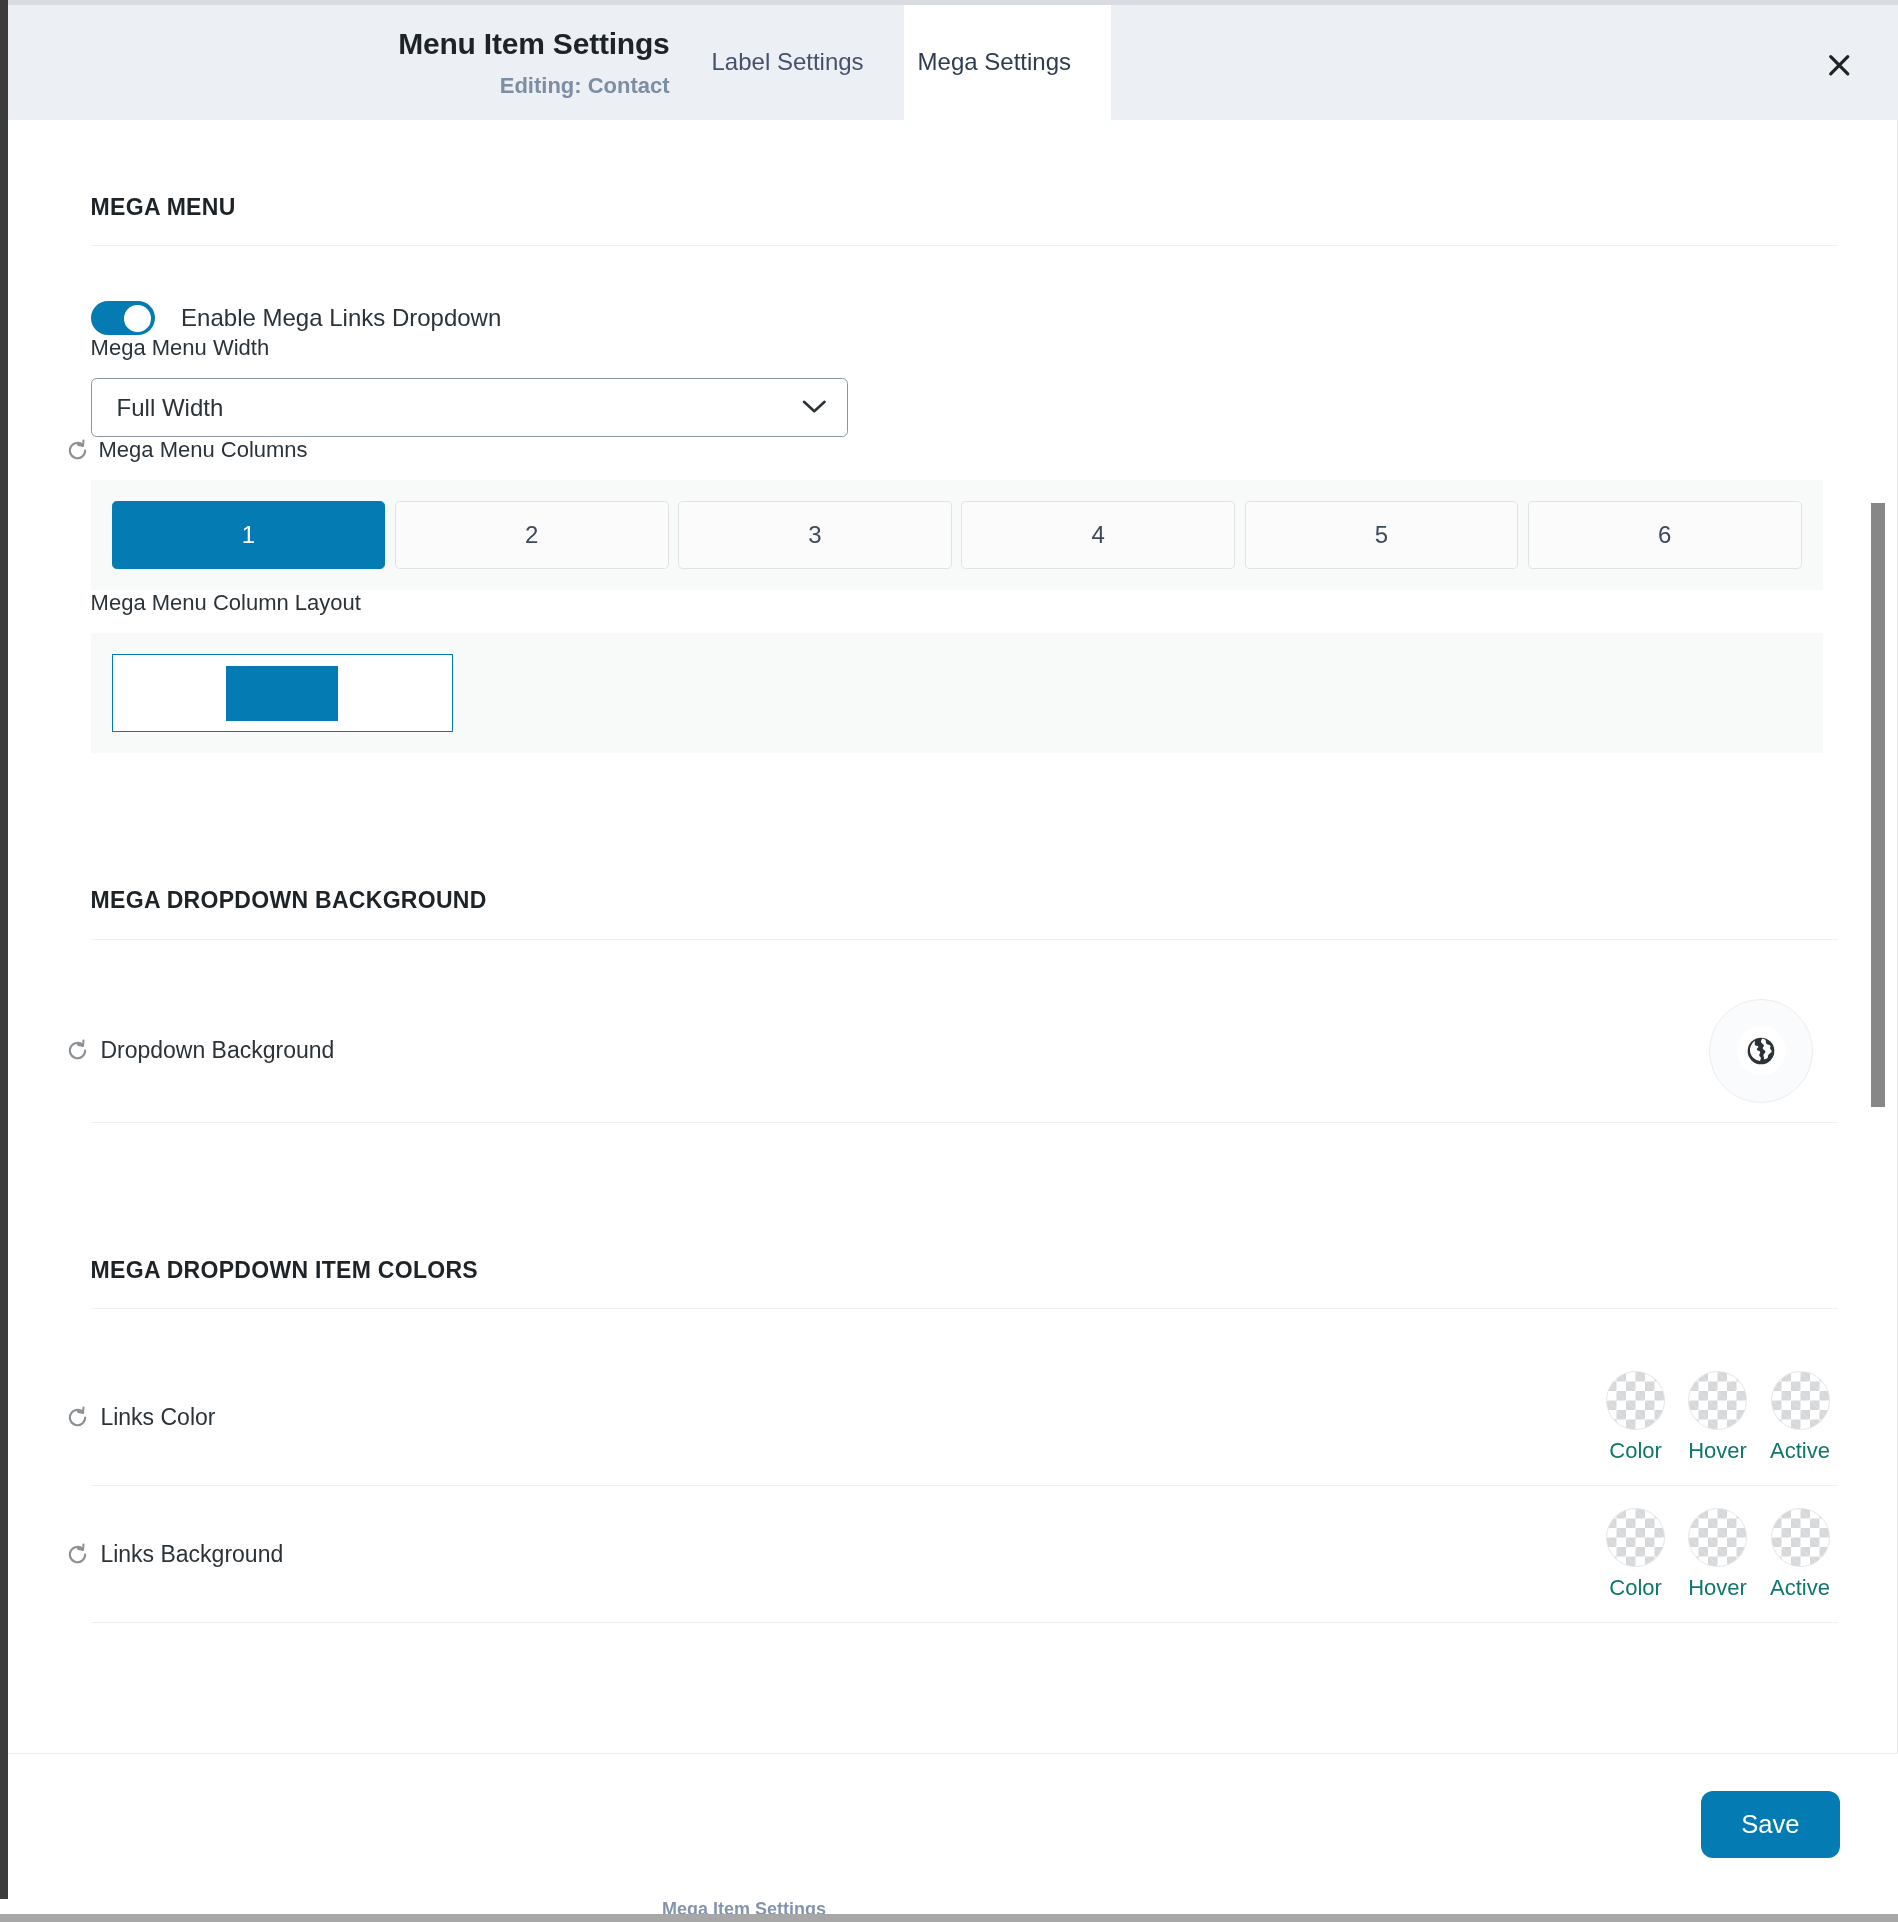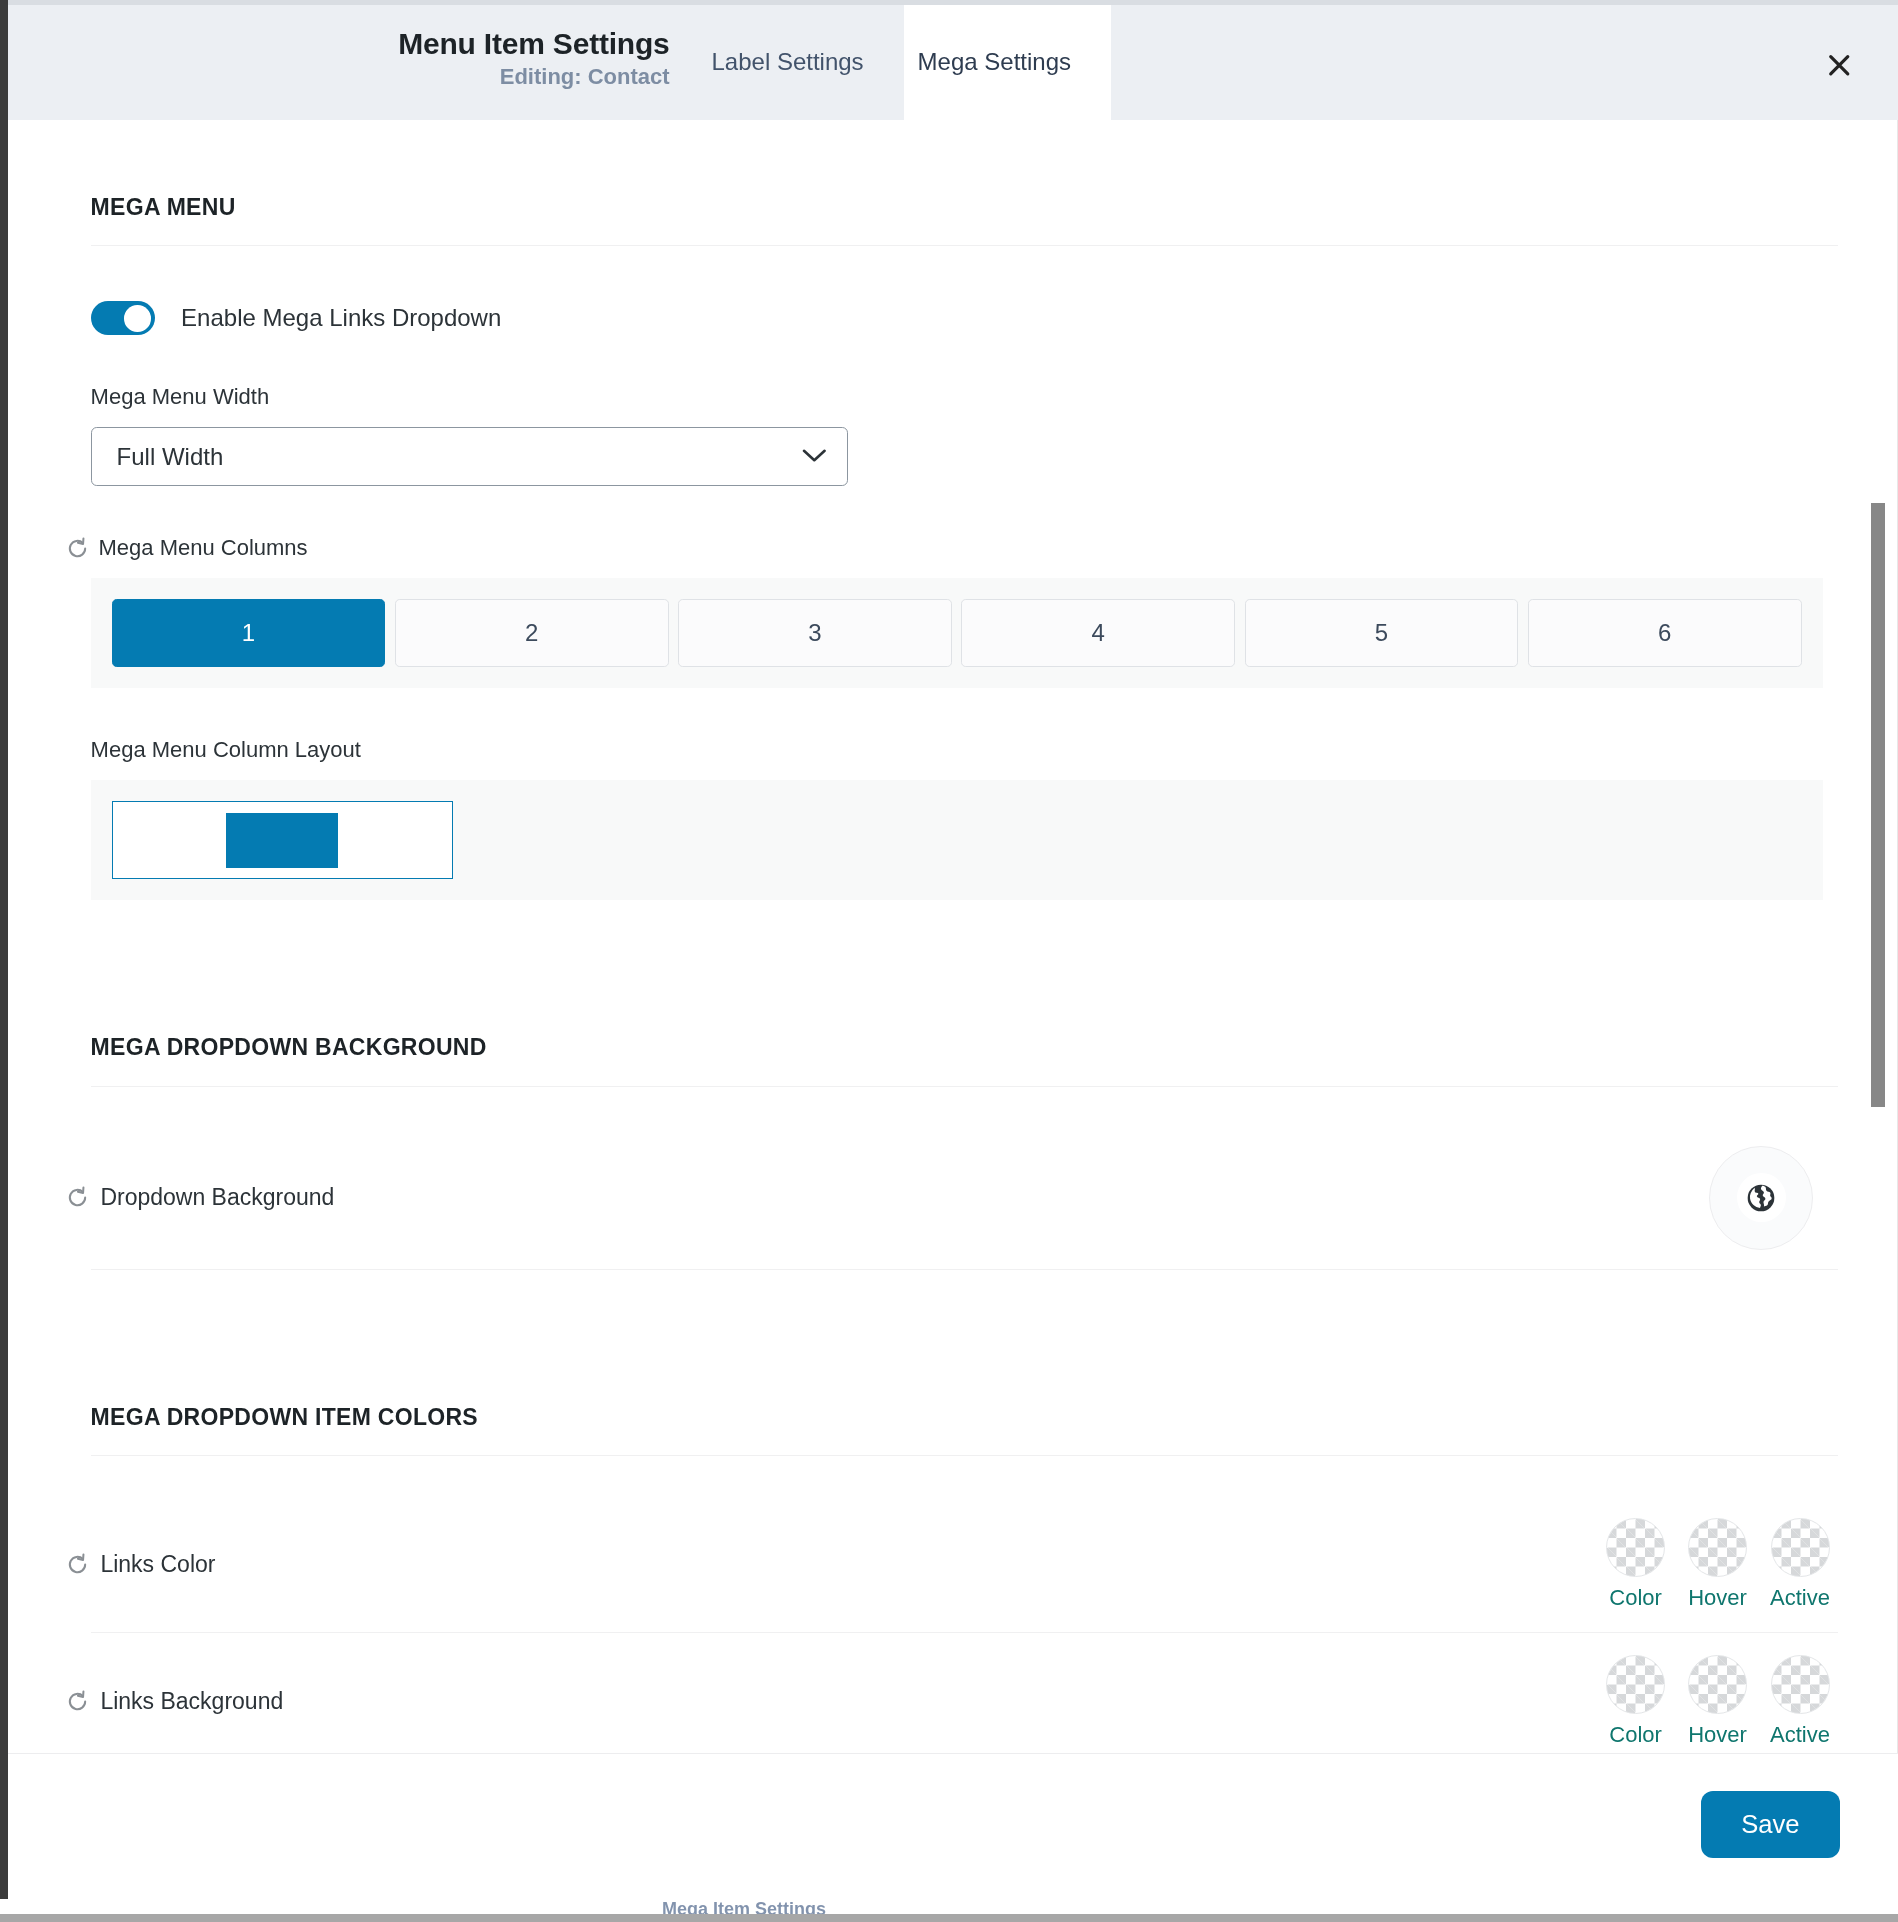--- a/index.html
+++ b/index.html
@@ -88,21 +88,21 @@
     font-weight: bold;
     color: #1d2327;
     letter-spacing: -0.2px;
     line-height: 1.18;
   }
   .header-sub {
     font-size: 22px;
     font-weight: bold;
     color: #7d8da3;
     line-height: 1.3;
-    margin-top: 2px;
+    margin-top: 11px;
   }
   .header-tabs {
     display: flex;
     align-items: flex-end;
     margin-left: 1.9px;
   }
   .tab {
     display: flex;
     align-items: center;
     justify-content: center;
@@ -185,21 +185,20 @@
   }
   .toggle-label {
     font-size: 24px;
     color: #2c3338;
   }
 
   
   .field-label {
     font-size: 22px;
     color: #2c3338;
-    margin-top: 49px;
     margin-bottom: 17px;
     display: flex;
     align-items: center;
     gap: 9.5px;
   }
   .field-label.with-reset { margin-left: -24.6px; }
 
   .reset-icon {
     width: 23px; height: 23px;
     flex: 0 0 auto;

